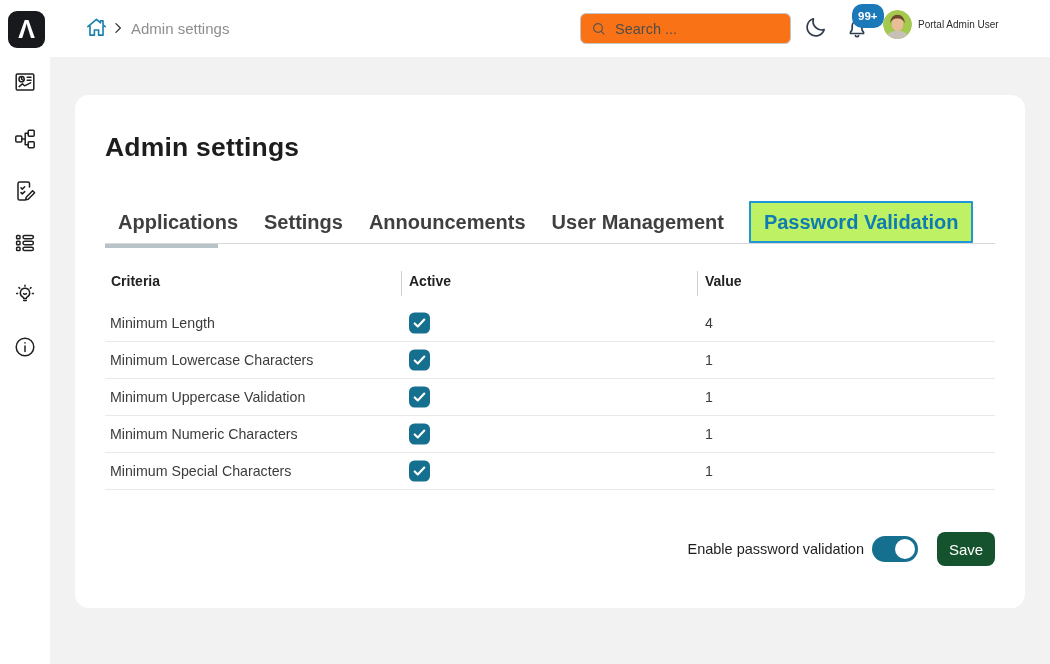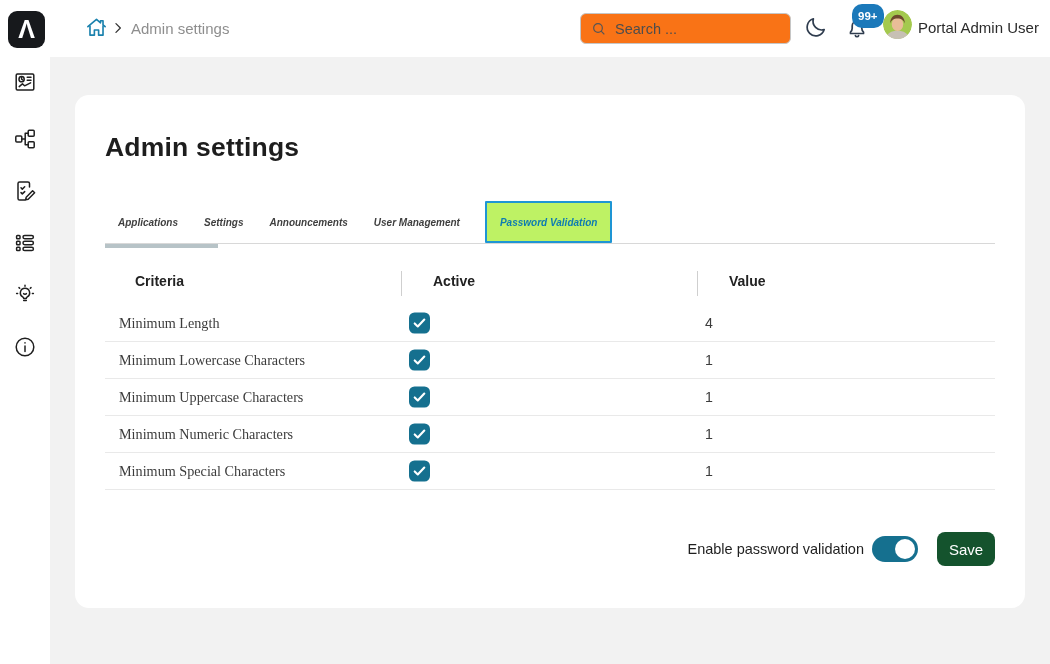--- a/index.html
+++ b/index.html
@@ -44,46 +44,46 @@
   .bell-btn { position:absolute; left:795px; top:16px; width:24px; height:24px; cursor:pointer; }
   .bell-btn svg { width:24px; height:24px; stroke:#2f3c4e; fill:none; stroke-width:1.7; stroke-linecap:round; stroke-linejoin:round; }
   .badge {
     position:absolute; left:802px; top:4px; min-width:31px; height:20px;
     background:#1b79ba; color:#fff; border-radius:10px;
     font-size:11.5px; font-weight:bold; display:flex; align-items:center; justify-content:center;
     padding:12px 6px;
   }
   .avatar { position:absolute; left:833px; top:10px; width:29px; height:29px; border-radius:50%; overflow:hidden; cursor:pointer; }
   .avatar svg { width:29px; height:29px; display:block; }
-  .user-name { position:absolute; left:868px; top:19px; font-size:15px; color:#2b2b2b; cursor:pointer; white-space:nowrap; }
+  .user-name { position:absolute; left:868px; top:19px; font-size:10px; color:#2b2b2b; cursor:pointer; white-space:nowrap; }
   
   .content { position:absolute; left:50px; top:57px; width:1000px; height:607px; background:#f2f2f2; }
   .card { position:absolute; left:25px; top:38px; width:950px; height:513px; background:#fff; border-radius:14px; }
   .page-title { position:absolute; left:30px; top:37px; font-size:26.5px; font-weight:700; color:#1d1d1d; letter-spacing:.2px; }
   
   .tabs { position:absolute; left:30px; top:106px; width:890px; height:43px; display:flex; align-items:stretch; border-bottom:1px solid #d8d8d8; }
   .tab {
     padding:0 13px; display:flex; align-items:center; cursor:pointer;
-    font-size:10px; font-weight:600; color:#3f3f3f; white-space:nowrap;font-style:italic;
+    font-size:20px; font-weight:600; color:#3f3f3f; white-space:nowrap;
   }
   .tab.active {
     border:2px solid #1e95d4; color:#0e7cb2; background:#bef264;
     border-radius:1px; margin-left:12px;
   }
   .tab-indicator { position:absolute; left:30px; top:149px; width:113px; height:4px; background:#b7c3c7; }
   
   .table { position:absolute; left:30px; top:170px; width:890px; }
   .thead { position:relative; height:40px; }
-  .th { position:absolute; top:8px; font-size:14px; font-weight:600; color:#222;margin-left:24px; }
+  .th { position:absolute; top:8px; font-size:14px; font-weight:600; color:#222; }
   .th.c1 { left:6px; } .th.c2 { left:304px; } .th.c3 { left:600px; }
   .vsep { position:absolute; top:6px; width:1px; height:25px; background:#cfcfcf; }
   .vsep.s1 { left:296px; } .vsep.s2 { left:592px; }
   .trow { position:relative; height:37px; border-bottom:1px solid #e9e9e9; }
   .cell { position:absolute; top:50%; transform:translateY(-50%); font-size:14.2px; color:#3c3c3c; }
-  .cell.c1 { left:14px;font-family:Liberation Serif, serif; } .cell.c2 { left:304px; } .cell.c3 { left:600px; }
+  .cell.c1 { left:5px; } .cell.c2 { left:304px; } .cell.c3 { left:600px; }
   .checkbox {
     display:block; width:21px; height:21px; border-radius:5.5px; background:#15708f;
     cursor:pointer;
   }
   .checkbox svg { width:21px; height:21px; stroke:#fff; fill:none; stroke-width:2.4; stroke-linecap:round; stroke-linejoin:round; }
   
   .foot { position:absolute; right:30px; top:437px; height:34px; display:flex; align-items:center; }
   .foot-label { font-size:14.5px; color:#1f1f1f; }
   .toggle {
     position:relative; width:46px; height:26px; border-radius:13px; background:#15708f;
@@ -233,21 +233,21 @@
       <div class="trow">
         <span class="cell c1">Minimum Lowercase Characters</span>
         <span class="cell c2 checkbox">
           <svg viewBox="0 0 24 24">
               <path d="M6.5 12.5l3.5 3.5 7.5-8"></path>
             </svg>
         </span>
         <span class="cell c3">1</span>
       </div>
       <div class="trow">
-        <span class="cell c1">Minimum Uppercase Characters</span>
+        <span class="cell c1">Minimum Uppercase Validation</span>
         <span class="cell c2 checkbox">
           <svg viewBox="0 0 24 24">
               <path d="M6.5 12.5l3.5 3.5 7.5-8"></path>
             </svg>
         </span>
         <span class="cell c3">1</span>
       </div>
       <div class="trow">
         <span class="cell c1">Minimum Numeric Characters</span>
         <span class="cell c2 checkbox">

